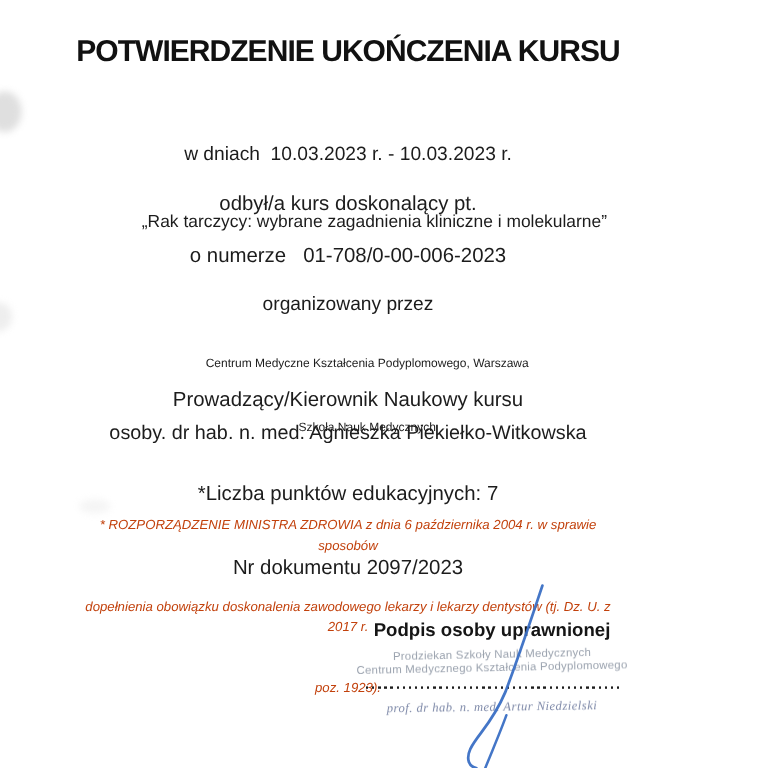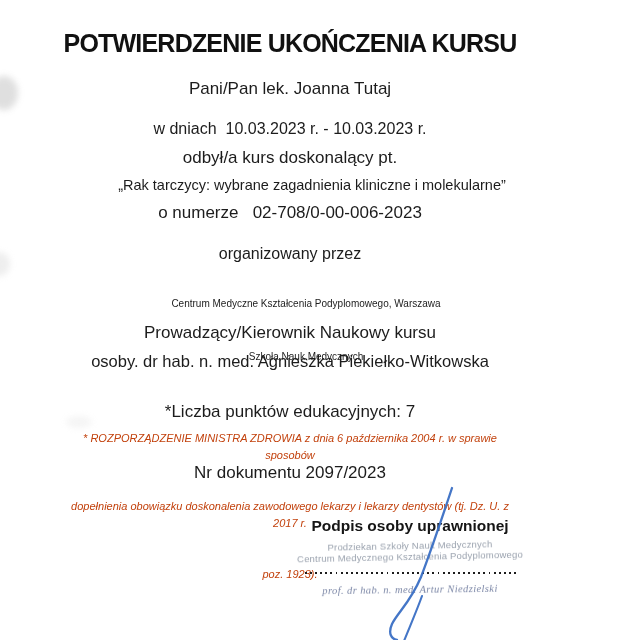--- a/index.html
+++ b/index.html
@@ -94,29 +94,28 @@
 <body>
 
 <div class="page">
 
   <div class="smudge smudge-a"></div>
   <div class="smudge smudge-b"></div>
   <div class="smudge smudge-c"></div>
 
   <div class="line title">POTWIERDZENIE UKOŃCZENIA KURSU</div>
 
-  <div class="line body-lg" style="top:79px;">Pani/Pan lek. Joanna Tutaj</div>
 
   <div class="line body-md" style="top:120px;">w dniach  10.03.2023 r. - 10.03.2023 r.</div>
 
-  <div class="line body-lg" style="top:148px;">odbył/a kurs doskonalący pt.</div>
+  <div class="line body-lg" style="top:160px;">odbył/a kurs doskonalący pt.</div>
 
   <div class="line quote" style="top:177px;">„Rak tarczycy: wybrane zagadnienia kliniczne i molekularne”</div>
 
-  <div class="line body-lg" style="top:203px;">o numerze   02-708/0-00-006-2023</div>
+  <div class="line body-lg" style="top:203px;">o numerze   01-708/0-00-006-2023</div>
 
   <div class="line body-md" style="top:233px;margin-top:12px;">organizowany przez</div>
 
   <div class="line body-sm" style="top:260px;">
     <div>Centrum Medyczne Kształcenia Podyplomowego, Warszawa</div>
     <div>Szkoła Nauk Medycznych</div>
   </div>
 
   <div class="line body-lg" style="top:323px;">Prowadzący/Kierownik Naukowy kursu</div>
 

